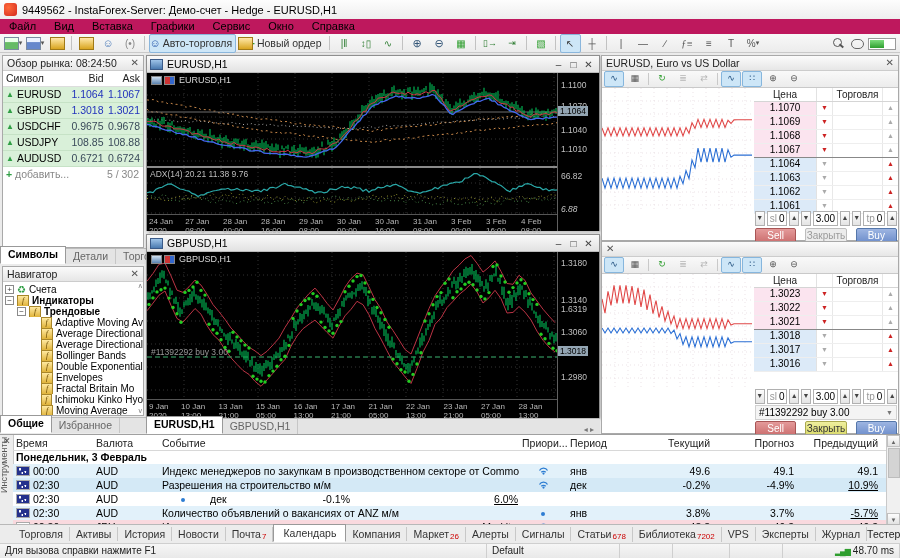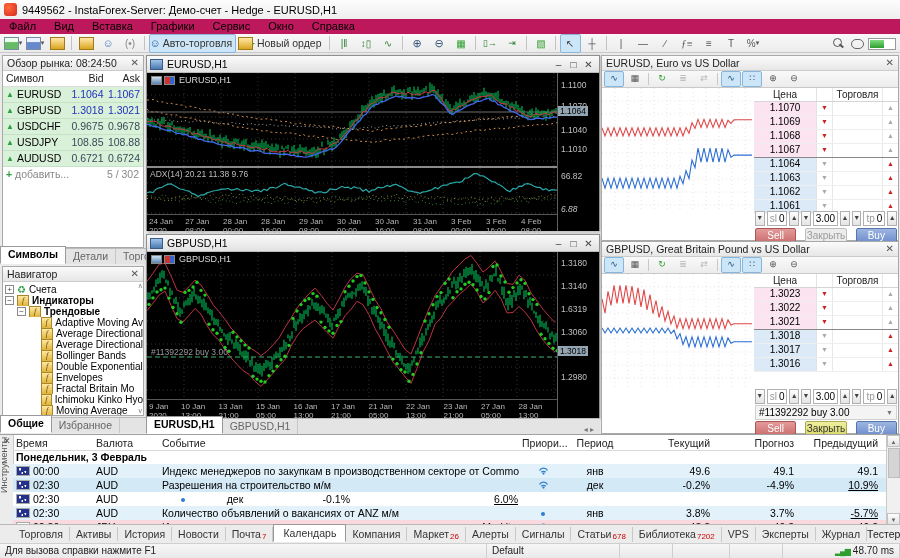--- a/index.html
+++ b/index.html
@@ -90,21 +90,21 @@
 .cal{position:absolute;left:0;top:434px;width:900px;height:90px;background:#fff;border-top:1px solid #a0a0a0;overflow:hidden}
 .vstrip{position:absolute;left:0;top:0;width:13px;height:90px;background:#ececec;border-right:1px solid #c9c9c9}
 .vlabel{position:absolute;left:-1px;top:58px;transform:rotate(-90deg);transform-origin:0 0;font-size:9px;color:#555;white-space:nowrap}
 .calrow{position:absolute;left:13px;width:873px;display:flex;font-size:10.5px;line-height:14px;height:14px;overflow:hidden}
 .chd{color:#222;border-bottom:1px solid #d8d8d8}
 .cc{padding:0 3px;box-sizing:border-box;white-space:nowrap;overflow:hidden}
 .w-time{width:80px;display:flex;align-items:center;gap:3px}
 .w-cur{width:66px}
 .w-ev{width:360px}
 .w-pri{width:48px;text-align:center}
-.w-per{width:56px;text-align:center}
+.w-per{width:56px;text-align:left}
 .w-act{width:90px;text-align:right}
 .w-fc{width:84px;text-align:right}
 .w-prev{width:84px;text-align:right}
 .flag{width:14px;height:10px;border:1px solid #aaa;box-sizing:border-box;flex:none}
 .flag-au{background:#24318c;background-image:radial-gradient(circle at 25% 30%,#fff 1px,transparent 1.4px),radial-gradient(circle at 70% 60%,#fff .8px,transparent 1.2px),radial-gradient(circle at 45% 75%,#fff .8px,transparent 1.2px)}
 .flag-jp{background:#fff;background-image:radial-gradient(circle at 50% 50%,#d03030 2.4px,transparent 2.8px)}
 .dotlow{display:inline-block;width:4px;height:4px;border-radius:50%;background:#2d7dd2;vertical-align:middle}
 .u{text-decoration:underline}
 .scrollv{position:absolute;background:#f0f0f0;border-left:1px solid #c9c9c9}
 .scr{height:12px;line-height:12px;text-align:center;font-size:6px;color:#666;background:linear-gradient(#fdfdfd,#e2e2e2);border:1px solid #c0c0c0;box-sizing:border-box}
@@ -553,21 +553,21 @@
           <span>16 Jan 13:00</span>
           <span>17 Jan 21:00</span>
           <span>21 Jan 05:00</span>
           <span>22 Jan 13:00</span>
           <span>23 Jan 21:00</span>
           <span>27 Jan 05:00</span>
           <span>28 Jan 13:00</span>
       </div>
       <div class="scalecol">
         <span class="slab" style="top:6px">1.3180</span>
-        <span class="slab" style="top:29px">1.3140</span>
+        <span class="slab" style="top:43px">1.3140</span>
         <span class="slab" style="top:52px">1.6319</span>
         <span class="slab" style="top:75px">1.3060</span>
         <span class="stag" style="top:94px">1.3018</span>
         <span class="slab" style="top:120px">1.2980</span>
       </div>
     </div>
   </div>
 
   <div class="tabs" style="left:146px;top:418px;width:454px">
     <span class="tab active">EURUSD,H1</span>
@@ -677,21 +677,20 @@
       <div class="btnrow">
         <span class="tradebtn sell">Sell</span>
         <span class="tradebtn closeg">Закрыть</span>
         <span class="tradebtn buy">Buy</span>
       </div>
     </div>
   </div>
 
   <div class="panel" style="left:601px;top:241px;width:298px;height:193px">
     <div class="ptitle">
-      <span class="grow">GBPUSD, Great Britain Pound vs US Dollar</span>
       <span class="px">✕</span>
     </div>
     <div class="domtbar">
       <span class="dbtn on">∿</span>
       <span class="dbtn">▦</span>
       <span class="dsep"></span>
       <span class="dbtn" style="color:#2e9e2e">↻</span>
       <span class="dbtn dis">≣</span>
       <span class="dbtn dis">⇄</span>
       <span class="dsep"></span>

